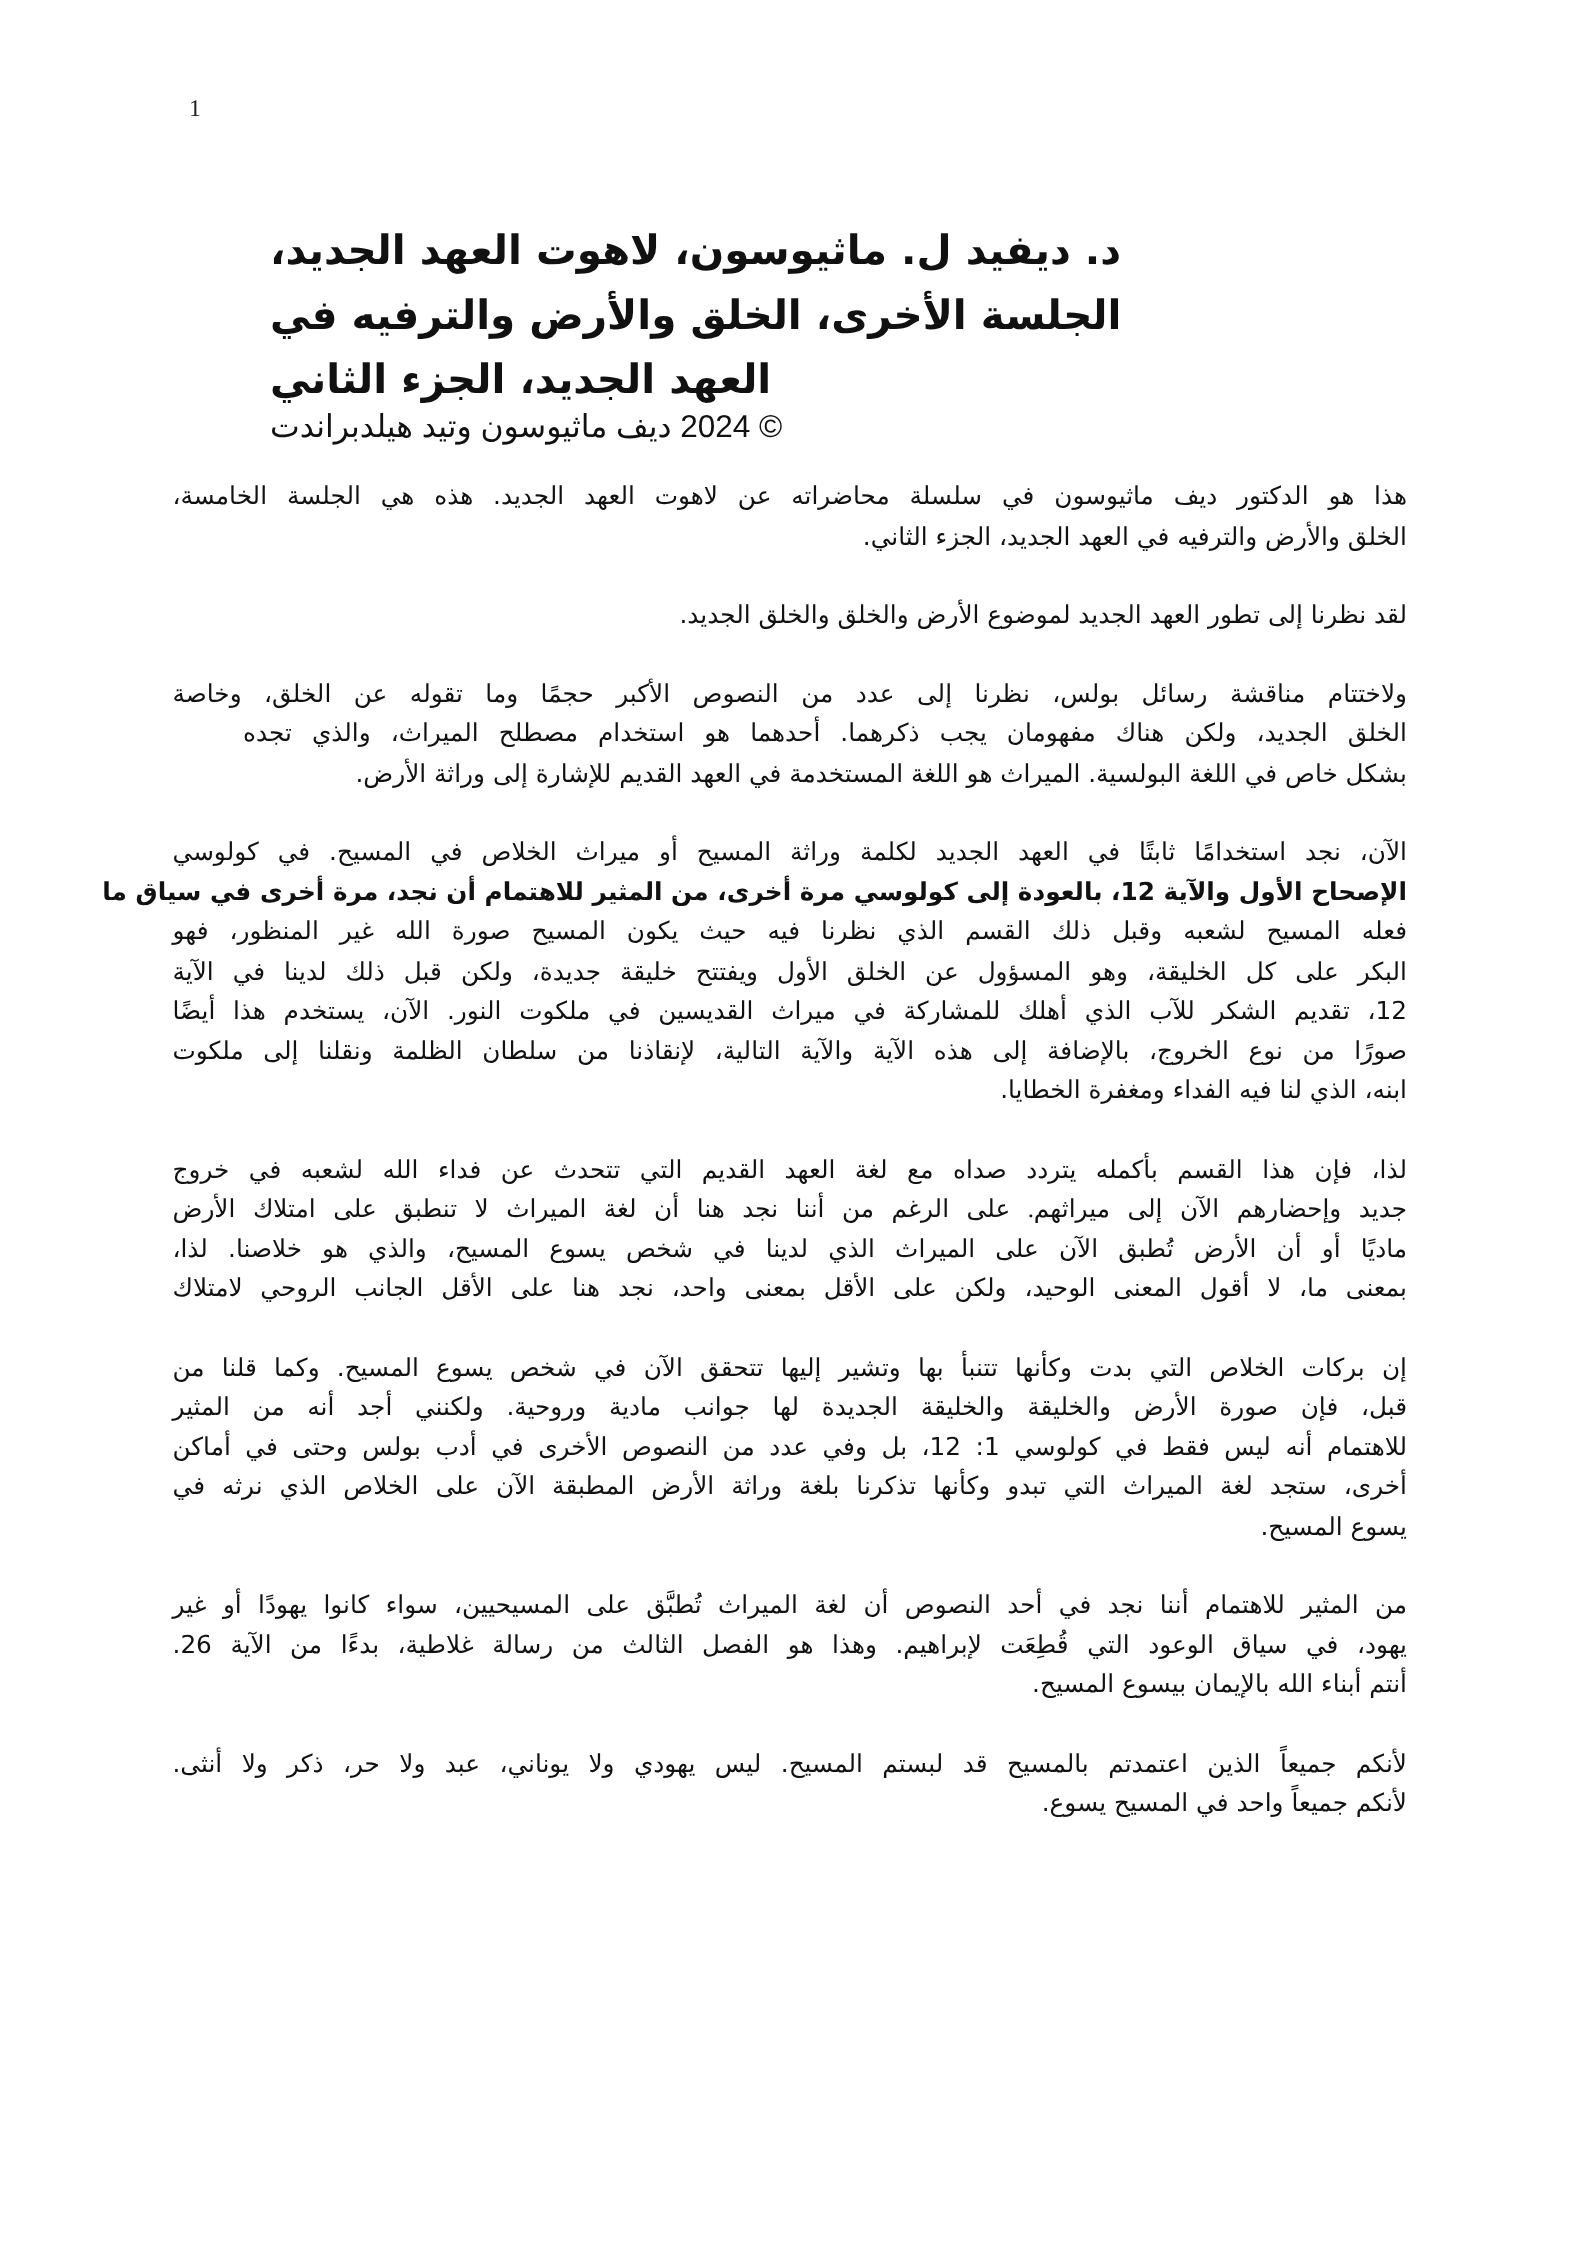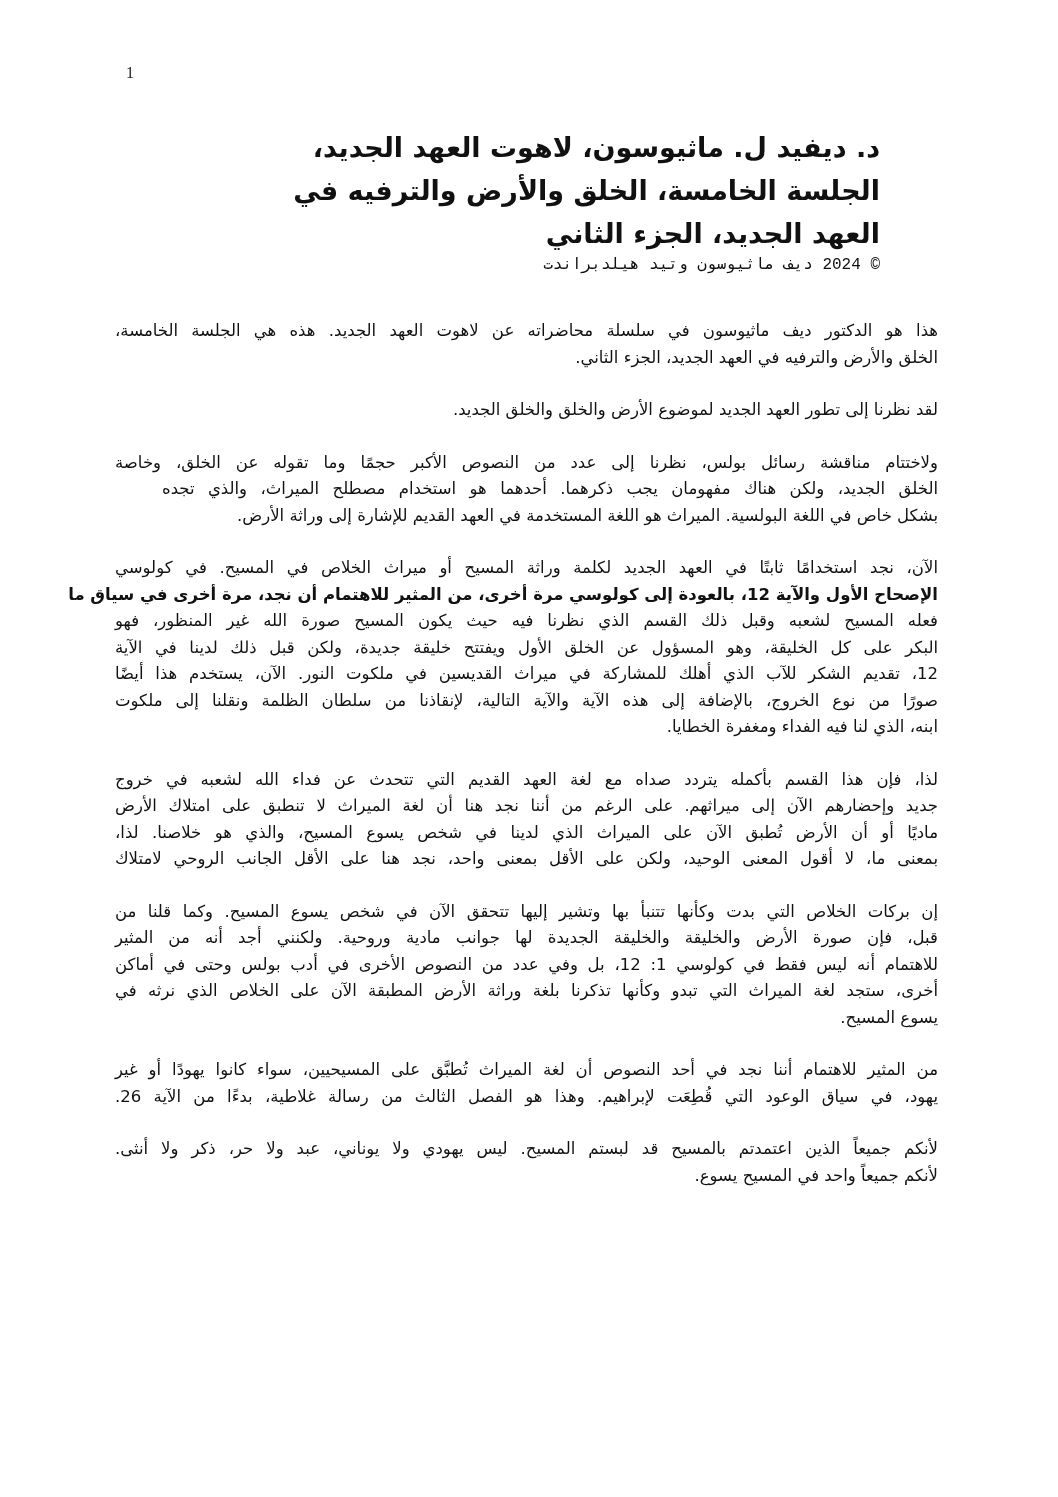--- a/index.html
+++ b/index.html
@@ -20,34 +20,34 @@
       left: 126px;
       top: 64px;
       font-family: "Liberation Serif", serif;
       font-size: 16px;
       color: #222;
     }
     .title-block {
       position: absolute;
       left: 180px;
       width: 700px;
-      top: 126px;
-      text-align: right;
+      top: 146px;
+      text-align: left;
       direction: rtl;
     }
     .title-line {
       font-family: "DejaVu Sans", sans-serif;
       font-weight: bold;
       font-size: 27px;
       line-height: 43px;
       white-space: nowrap;
     }
     .copyright {
-      font-family: Liberation Mono, monospace;
-      font-size: 16px;
+      font-family: Liberation Sans, sans-serif;
+      font-size: 21px;
       line-height: 24px;
       margin-top: -2px;
       white-space: nowrap;
     }
     .body-text {
       position: absolute;
       left: 115px;
       right: 120px;
       top: 318px;
       direction: rtl;
@@ -69,21 +69,21 @@
       text-align-last: right;
     }
   </style>
 </head>
 <body>
 
 <div class="page-number">1</div>
 
 <div class="title-block">
   <div class="title-line" style="display: block;">د. ديفيد ل. ماثيوسون، لاهوت العهد الجديد،</div>
-  <div class="title-line" style="display: block;">الجلسة الخامسة، الخلق والأرض والترفيه في</div>
+  <div class="title-line" style="display: block;">الجلسة الأخرى، الخلق والأرض والترفيه في</div>
   <div class="title-line" style="display: block;">العهد الجديد، الجزء الثاني</div>
   <div class="copyright">© 2024 ديف ماثيوسون وتيد هيلدبراندت</div>
 </div>
 
 <div class="body-text">
   <div class="para">
     <div class="line" style="display: block;">هذا هو الدكتور ديف ماثيوسون في سلسلة محاضراته عن لاهوت العهد الجديد. هذه هي الجلسة الخامسة،</div>
     <div class="line last" style="display: block;">الخلق والأرض والترفيه في العهد الجديد، الجزء الثاني.</div>
   </div>
   <div class="para">
@@ -112,18 +112,19 @@
   <div class="para">
     <div class="line" style="display: block;">إن بركات الخلاص التي بدت وكأنها تتنبأ بها وتشير إليها تتحقق الآن في شخص يسوع المسيح. وكما قلنا من</div>
     <div class="line" style="display: block;">قبل، فإن صورة الأرض والخليقة والخليقة الجديدة لها جوانب مادية وروحية. ولكنني أجد أنه من المثير</div>
     <div class="line" style="display: block;">للاهتمام أنه ليس فقط في كولوسي 1: 12، بل وفي عدد من النصوص الأخرى في أدب بولس وحتى في أماكن</div>
     <div class="line" style="display: block;">أخرى، ستجد لغة الميراث التي تبدو وكأنها تذكرنا بلغة وراثة الأرض المطبقة الآن على الخلاص الذي نرثه في</div>
     <div class="line last" style="display: block;">يسوع المسيح.</div>
   </div>
   <div class="para">
     <div class="line" style="display: block;">من المثير للاهتمام أننا نجد في أحد النصوص أن لغة الميراث تُطبَّق على المسيحيين، سواء كانوا يهودًا أو غير</div>
     <div class="line" style="display: block;">يهود، في سياق الوعود التي قُطِعَت لإبراهيم. وهذا هو الفصل الثالث من رسالة غلاطية، بدءًا من الآية 26.</div>
+    <div class="line last" style="display: block;">أنتم أبناء الله بالإيمان بيسوع المسيح.</div>
   </div>
   <div class="para">
     <div class="line" style="display: block;">لأنكم جميعاً الذين اعتمدتم بالمسيح قد لبستم المسيح. ليس يهودي ولا يوناني، عبد ولا حر، ذكر ولا أنثى.</div>
     <div class="line last" style="display: block;">لأنكم جميعاً واحد في المسيح يسوع.</div>
   </div>
 </div>
 
 </body></html>

